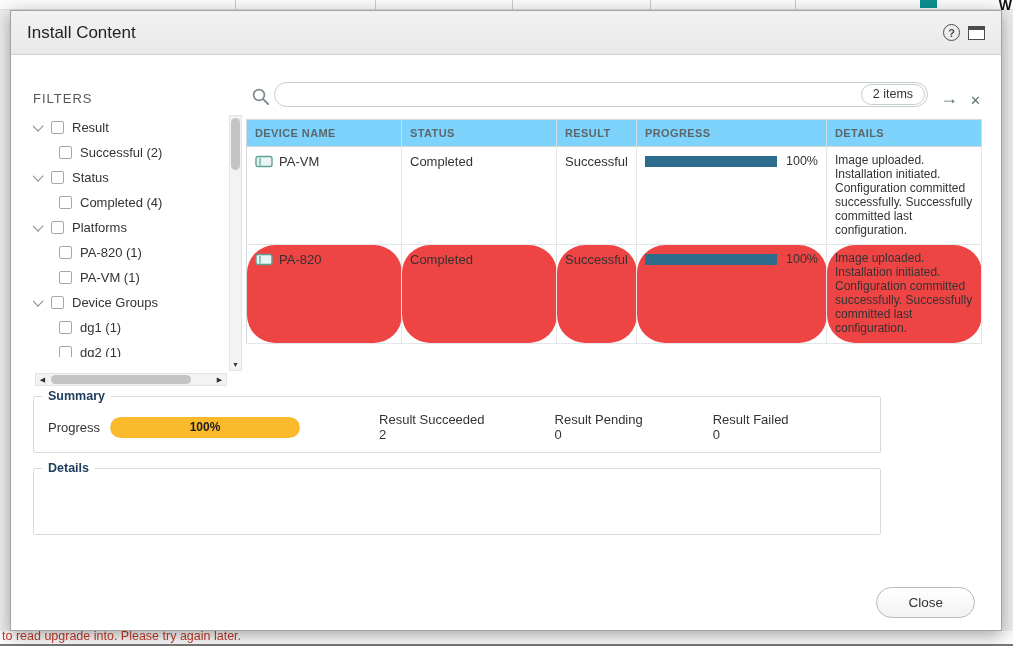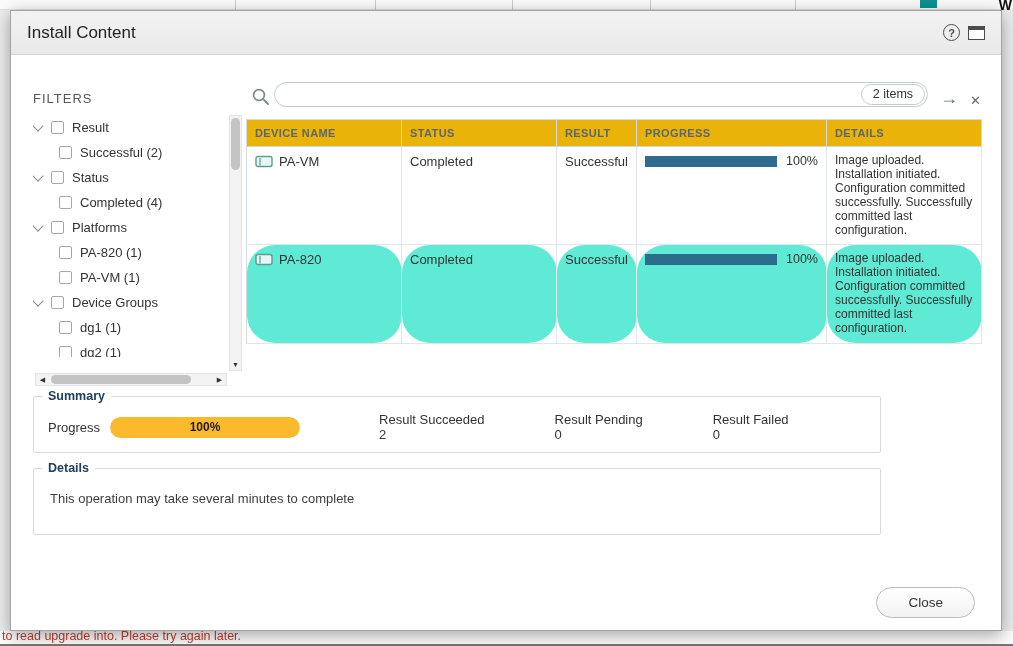--- a/index.html
+++ b/index.html
@@ -71,28 +71,28 @@
     border:1px solid #c5ccd0; border-radius:11px; padding:0 11px;
     font-size:12.5px; color:#333; background:#fff;
   }
   .arrow-icon { font-size:18px; color:#5e7077; margin-left:12px; cursor:pointer; line-height:1; }
   .clear-icon { font-size:13px; font-weight:bold; color:#5e7077; margin-left:12px; cursor:pointer; line-height:1; }
 
   
   .grid { position:absolute; left:235px; top:108px; width:735px; border-collapse:collapse; table-layout:fixed;
           border:1px solid #d4dadd; }
   .grid th {
-    background:#eab308; color:#5c666b; font-size:11px; font-weight:bold; letter-spacing:.4px;
+    background:#7dd3fc; color:#5c666b; font-size:11px; font-weight:bold; letter-spacing:.4px;
     text-align:left; padding:7px 8px; border-right:1px solid #d4dadd; border-bottom:1px solid #cfd5d8;
   }
   .grid td {
     font-size:13px; color:#333; vertical-align:top; padding:7px 8px; height:97px;
     border-right:1px solid #e1e6e9; border-bottom:1px solid #e1e6e9; background:#fff;border-radius:28px;
   }
-  .grid tr.alt td { background:#5eead4; }
+  .grid tr.alt td { background:#ef4444; }
   .dev-cell { display:flex; align-items:center; gap:6px; }
   .dev-icon { flex:none; }
   .pcell { display:flex; align-items:center; justify-content:space-between; }
   .pbar-track { width:132px; height:11px; background:transparent; }
   .pbar { height:11px; background:#2d6c8c; }
   .pct { font-size:12.5px; color:#333; }
   .details-txt { font-size:12px; line-height:1.16; color:#333; }
 
   
   fieldset { position:absolute; left:22px; width:848px; border:1px solid #d9d9d9; border-radius:2px; background:#fff; }
@@ -307,18 +307,17 @@
       </div>
       <div class="stat">
         <span>Result Failed</span>
         <span class="val">0</span>
       </div>
     </div>
   </fieldset>
 
   <fieldset class="details-fs">
     <legend>Details</legend>
-    <div class="details-body">This operation may take several minutes to complete</div>
   </fieldset>
 
   <button class="close-btn">Close</button>
 
 </div>
 
 </body></html>

